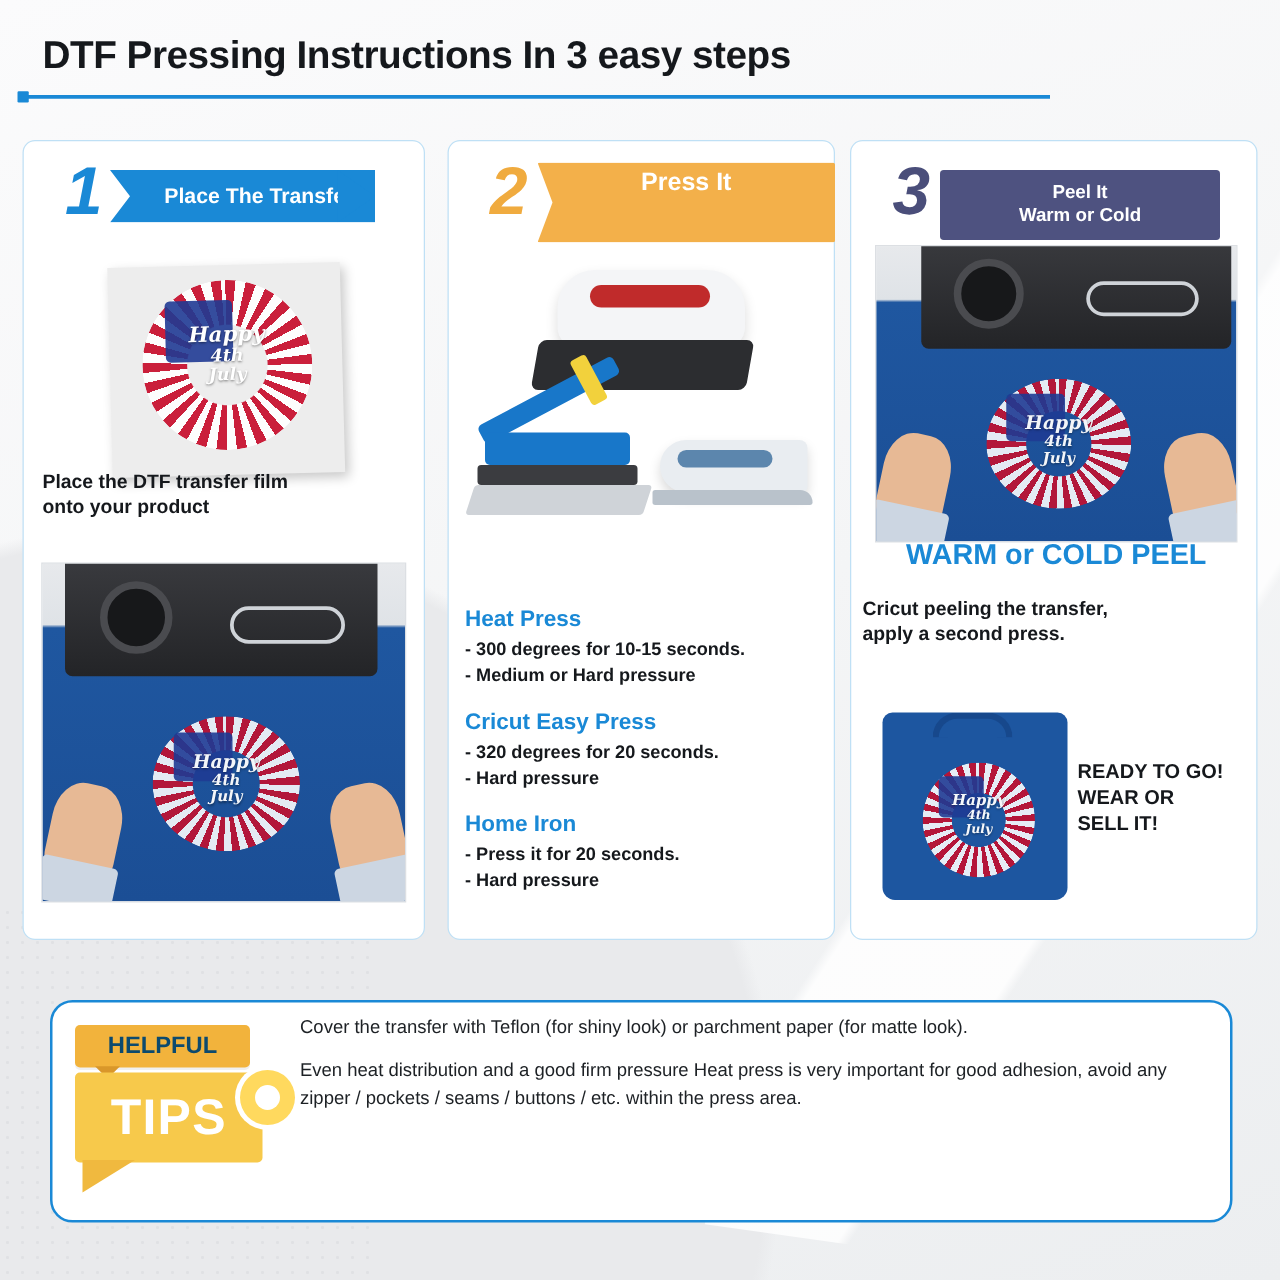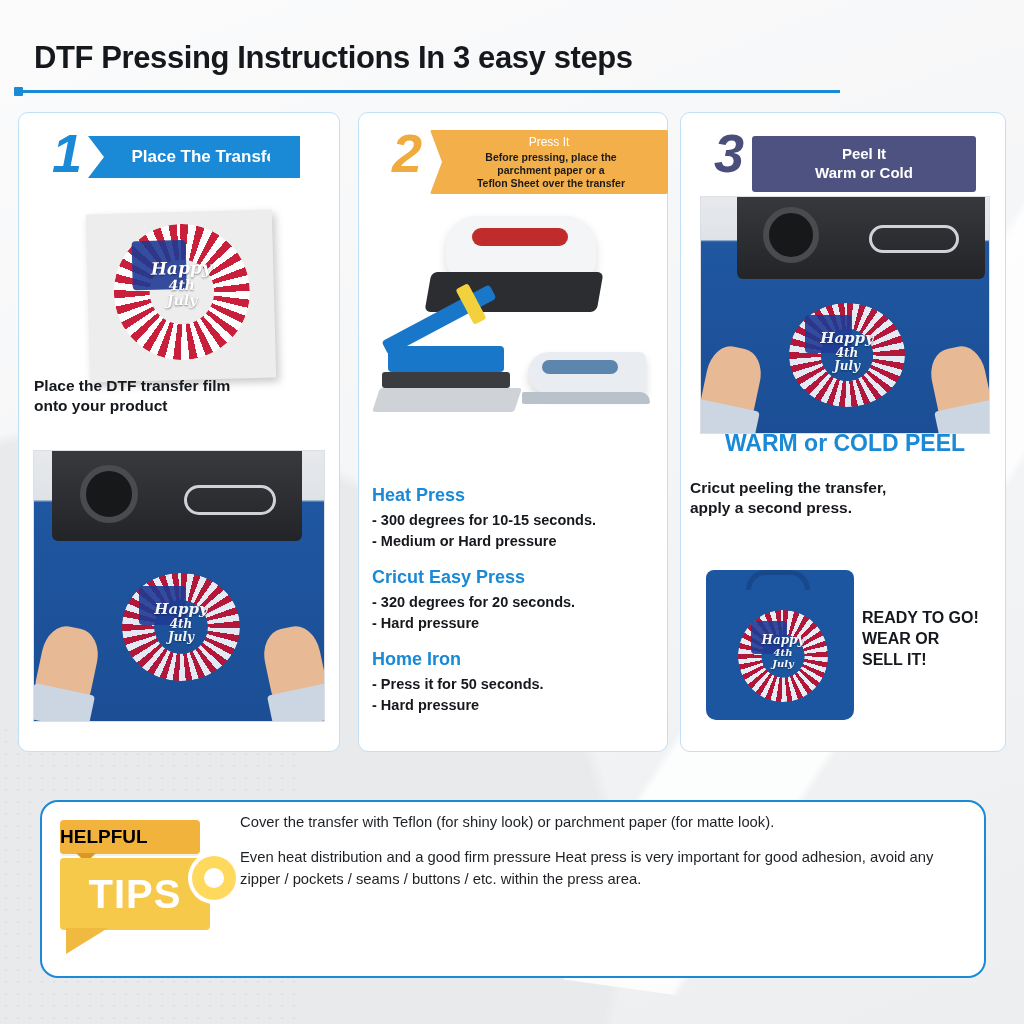--- a/index.html
+++ b/index.html
@@ -25,21 +25,21 @@
   }
   .diag {
     position: absolute; right: -120px; top: 120px; width: 520px; height: 900px;
     background: linear-gradient(115deg, rgba(255,255,255,0) 40%, rgba(255,255,255,.85) 41%, rgba(255,255,255,.85) 56%, rgba(255,255,255,0) 57%);
     transform: rotate(8deg);
     pointer-events: none;
   }
 
   
   .header {
-    position: absolute; left: 0; top: 18px; width: 1024px; height: 78px;
+    position: absolute; left: 0; top: 4px; width: 1024px; height: 78px;
   }
   .title {
     position: absolute; left: 34px; top: 22px;
     font-size: 31px; font-weight: bold; color: #15181c; letter-spacing: -.4px;
     white-space: nowrap;
   }
   .title-rule {
     position: absolute; left: 22px; top: 72px; width: 818px; height: 3px;
     background: #1a89d6;
   }
@@ -95,21 +95,21 @@
   }
 
   
   .s2-num { left: 392px; top: 126px; color: #f0ab3f; }
   .s2-ribbon {
     position: absolute; left: 430px; top: 130px; width: 238px; height: 64px;
     background: #f3b04a;
     clip-path: polygon(0 0, 100% 0, 100% 100%, 0 100%, 12px 50%);
     border-radius: 2px;
   }
-  .s2-ribbon .top { font-size: 12px; font-weight: normal; color: #fff; text-align: center; padding-top: 5px; }
+  .s2-ribbon .top { font-size: 20px; font-weight: bold; color: #fff; text-align: center; padding-top: 5px; }
   .s2-ribbon .sub { font-size: 10.5px; font-weight: bold; color: #1b1b1b; text-align: center; line-height: 1.25; padding: 2px 10px 0 14px; }
 
   
   .s3-num { left: 714px; top: 126px; color: #4a4e7a; }
   .s3-ribbon {
     position: absolute; left: 752px; top: 136px; width: 224px; height: 56px;
     background: #4e5280; border-radius: 3px;
   }
   .s3-ribbon .lbl { font-size: 15px; padding-top: 9px; line-height: 1.25; }
 
@@ -179,21 +179,21 @@
 
   
   .tips {
     position: absolute; left: 40px; top: 800px; width: 946px; height: 178px;
     background: #fff; border: 2px solid #1a89d6; border-radius: 18px;
   }
   .tips-badge { position: absolute; left: 60px; top: 820px; width: 170px; height: 130px; }
   .tips-ribbon {
     position: absolute; left: 0; top: 0; width: 140px; height: 34px;
     background: #f2b33c; border-radius: 4px;
-    color: #000000; font-weight: bold; font-size: 19px; line-height: 34px;
+    color: #0c4a6e; font-weight: bold; font-size: 19px; text-align: center; line-height: 34px;
     box-shadow: 0 2px 0 rgba(0,0,0,.06);
   }
   .tips-ribbon:after{
     content:""; position:absolute; left: 16px; top: 33px;
     border-left: 10px solid transparent; border-right: 10px solid transparent;
     border-top: 10px solid #d9972a;
   }
   .tips-big {
     position: absolute; left: 0; top: 38px; width: 150px; height: 72px;
     background: #f7c94b; border-radius: 4px;
@@ -272,23 +272,20 @@
     <div class="hand" style="left:6px; top:176px; width:56px; height:74px; transform:rotate(12deg);"></div>
     <div class="cuff" style="left:-4px; top:238px; width:62px; height:36px; transform:rotate(12deg);"></div>
     <div class="hand" style="left:232px; top:176px; width:56px; height:74px; transform:rotate(-12deg);"></div>
     <div class="cuff" style="left:236px; top:238px; width:62px; height:36px; transform:rotate(-12deg);"></div>
   </div>
 
   <div class="panel" id="panel2"></div>
   <div class="stepnum s2-num">2</div>
   <div class="banner s2-ribbon">
     <div class="top">Press It</div>
-    <div class="sub" style="white-space:pre-line;">Before pressing, place the
-parchment paper or a
-Teflon Sheet over the transfer</div>
   </div>
 
   <div class="photo" style="left:372px; top:206px; width:286px; height:260px;">
 
     <div style="position:absolute; left:74px; top:10px; width:150px; height:62px; background:#f4f5f7; border-radius:30px 30px 16px 16px; box-shadow:0 5px 10px rgba(0,0,0,.14);">
       <div style="position:absolute; left:26px; top:12px; width:96px; height:18px; background:#c02b2b; border-radius:9px;"></div>
     </div>
     <div style="position:absolute; left:56px; top:66px; width:172px; height:40px; background:#2c2d30; border-radius:6px; transform:skewX(-10deg);"></div>
 
     <div style="position:absolute; left:6px; top:106px; width:122px; height:16px; background:#1877c9; border-radius:4px; transform:rotate(-28deg);"></div>
@@ -309,21 +306,21 @@
       <p>- 300 degrees for 10-15 seconds.</p>
       <p>- Medium or Hard pressure</p>
     </div>
     <div class="grp">
       <h4>Cricut Easy Press</h4>
       <p>- 320 degrees for 20 seconds.</p>
       <p>- Hard pressure</p>
     </div>
     <div class="grp">
       <h4>Home Iron</h4>
-      <p>- Press it for 50 seconds.</p>
+      <p>- Press it for 20 seconds.</p>
       <p>- Hard pressure</p>
     </div>
   </div>
 
   <div class="panel" id="panel3"></div>
   <div class="stepnum s3-num">3</div>
   <div class="banner s3-ribbon">
     <div class="lbl" style="white-space:pre-line;">Peel It
 Warm or Cold</div>
   </div>

